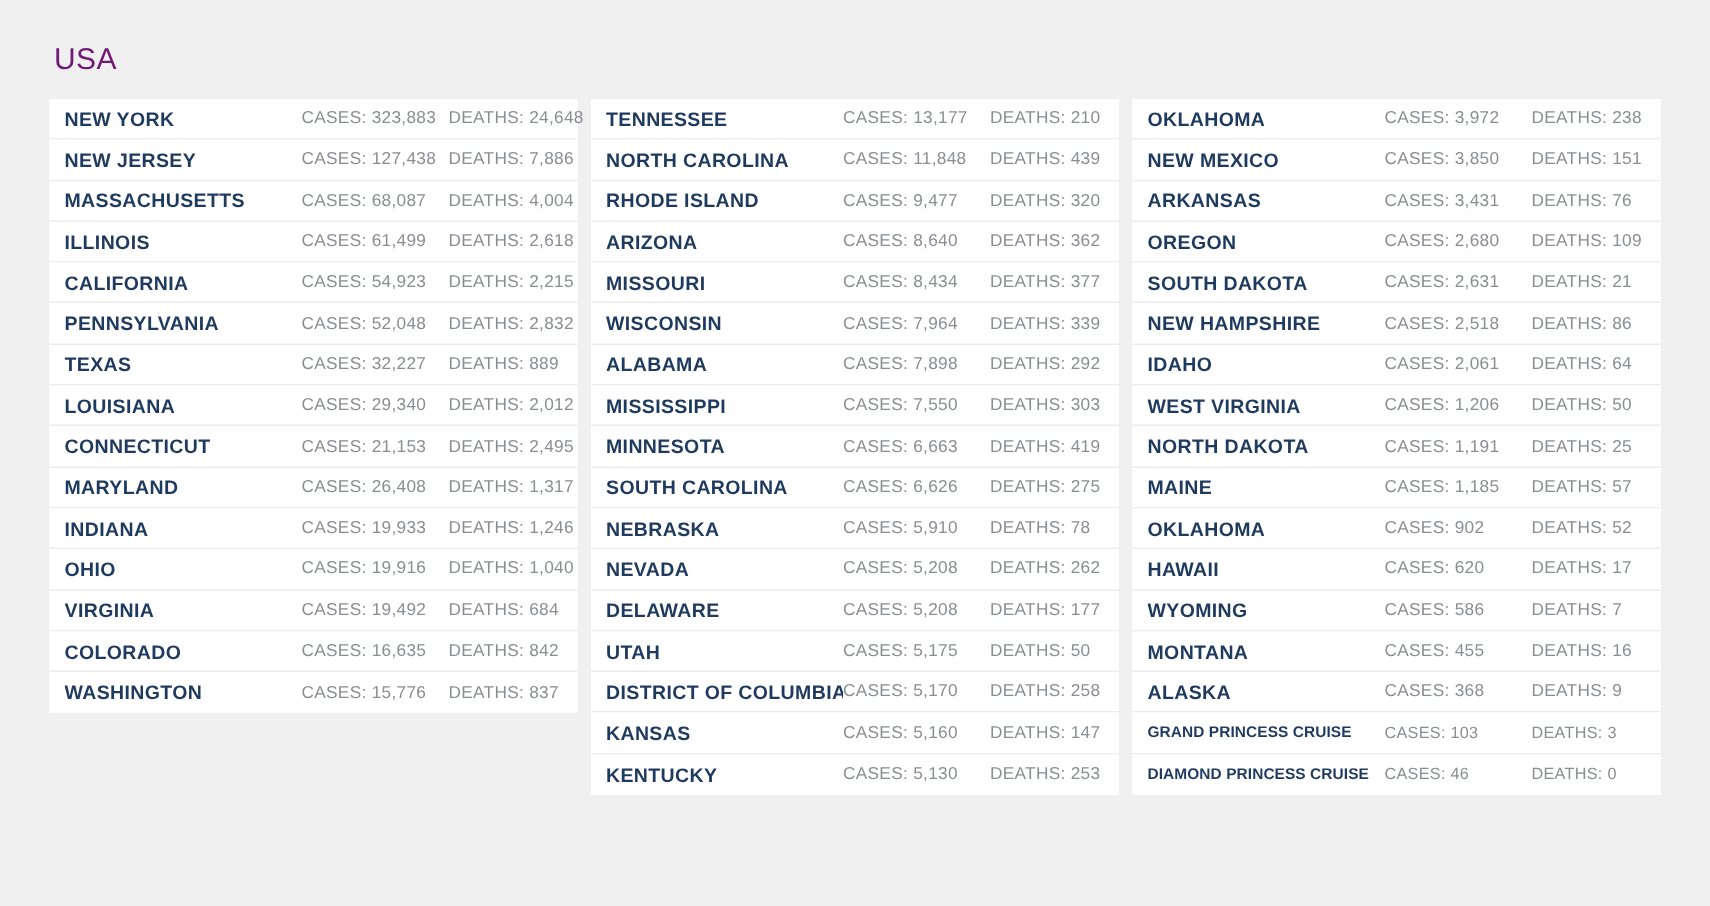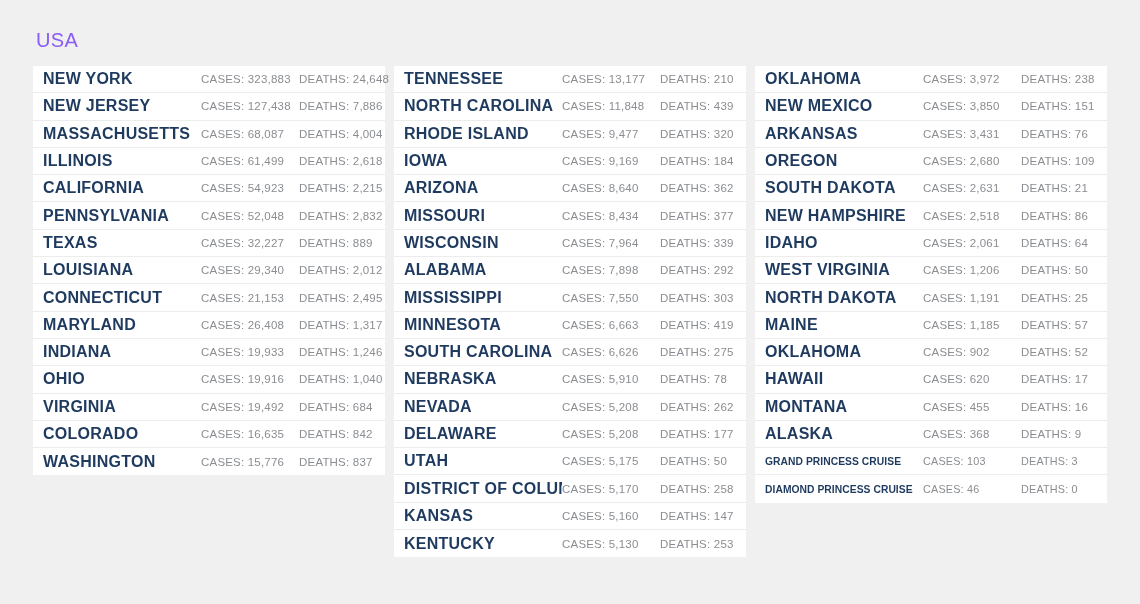--- a/index.html
+++ b/index.html
@@ -21,21 +21,21 @@
     height: 604px;
     padding: 0;
   }
 
   .page-title {
     position: absolute;
     left: 36px;
     top: 30px;
     font-size: 20px;
     font-weight: 400;
-    color: #8b5cf6;
+    color: #701a75;
     letter-spacing: 0.3px;
     line-height: 1;
   }
 
   .columns {
     position: absolute;
     left: 33px;
     top: 66px;
     width: 1074px;
     display: flex;
@@ -57,21 +57,21 @@
     padding: 0 8px 0 10px;
     background: #ffffff;
   }
   .row:last-child {
     border-bottom: none;
     justify-content: flex-end;
   }
 
   .state-name {
     flex: 0 0 158px;
-    font-size: 16px;
+    font-size: 13px;
     font-weight: bold;
     color: #1f3a5f;
     letter-spacing: 0.25px;
     white-space: nowrap;
     overflow: hidden;
   }
   .row.compact .state-name {
     font-size: 10.3px;
     letter-spacing: 0.05px;
   }
@@ -189,25 +189,20 @@
           <div class="state-name">NORTH CAROLINA</div>
           <div class="stat stat-cases">CASES: 11,848</div>
           <div class="stat stat-deaths">DEATHS: 439</div>
         </div>
         <div class="row">
           <div class="state-name">RHODE ISLAND</div>
           <div class="stat stat-cases">CASES: 9,477</div>
           <div class="stat stat-deaths">DEATHS: 320</div>
         </div>
         <div class="row">
-          <div class="state-name">IOWA</div>
-          <div class="stat stat-cases">CASES: 9,169</div>
-          <div class="stat stat-deaths">DEATHS: 184</div>
-        </div>
-        <div class="row">
           <div class="state-name">ARIZONA</div>
           <div class="stat stat-cases">CASES: 8,640</div>
           <div class="stat stat-deaths">DEATHS: 362</div>
         </div>
         <div class="row">
           <div class="state-name">MISSOURI</div>
           <div class="stat stat-cases">CASES: 8,434</div>
           <div class="stat stat-deaths">DEATHS: 377</div>
         </div>
         <div class="row">
@@ -324,20 +319,25 @@
         </div>
         <div class="row">
           <div class="state-name">OKLAHOMA</div>
           <div class="stat stat-cases">CASES: 902</div>
           <div class="stat stat-deaths">DEATHS: 52</div>
         </div>
         <div class="row">
           <div class="state-name">HAWAII</div>
           <div class="stat stat-cases">CASES: 620</div>
           <div class="stat stat-deaths">DEATHS: 17</div>
+        </div>
+        <div class="row">
+          <div class="state-name">WYOMING</div>
+          <div class="stat stat-cases">CASES: 586</div>
+          <div class="stat stat-deaths">DEATHS: 7</div>
         </div>
         <div class="row">
           <div class="state-name">MONTANA</div>
           <div class="stat stat-cases">CASES: 455</div>
           <div class="stat stat-deaths">DEATHS: 16</div>
         </div>
         <div class="row">
           <div class="state-name">ALASKA</div>
           <div class="stat stat-cases">CASES: 368</div>
           <div class="stat stat-deaths">DEATHS: 9</div>

